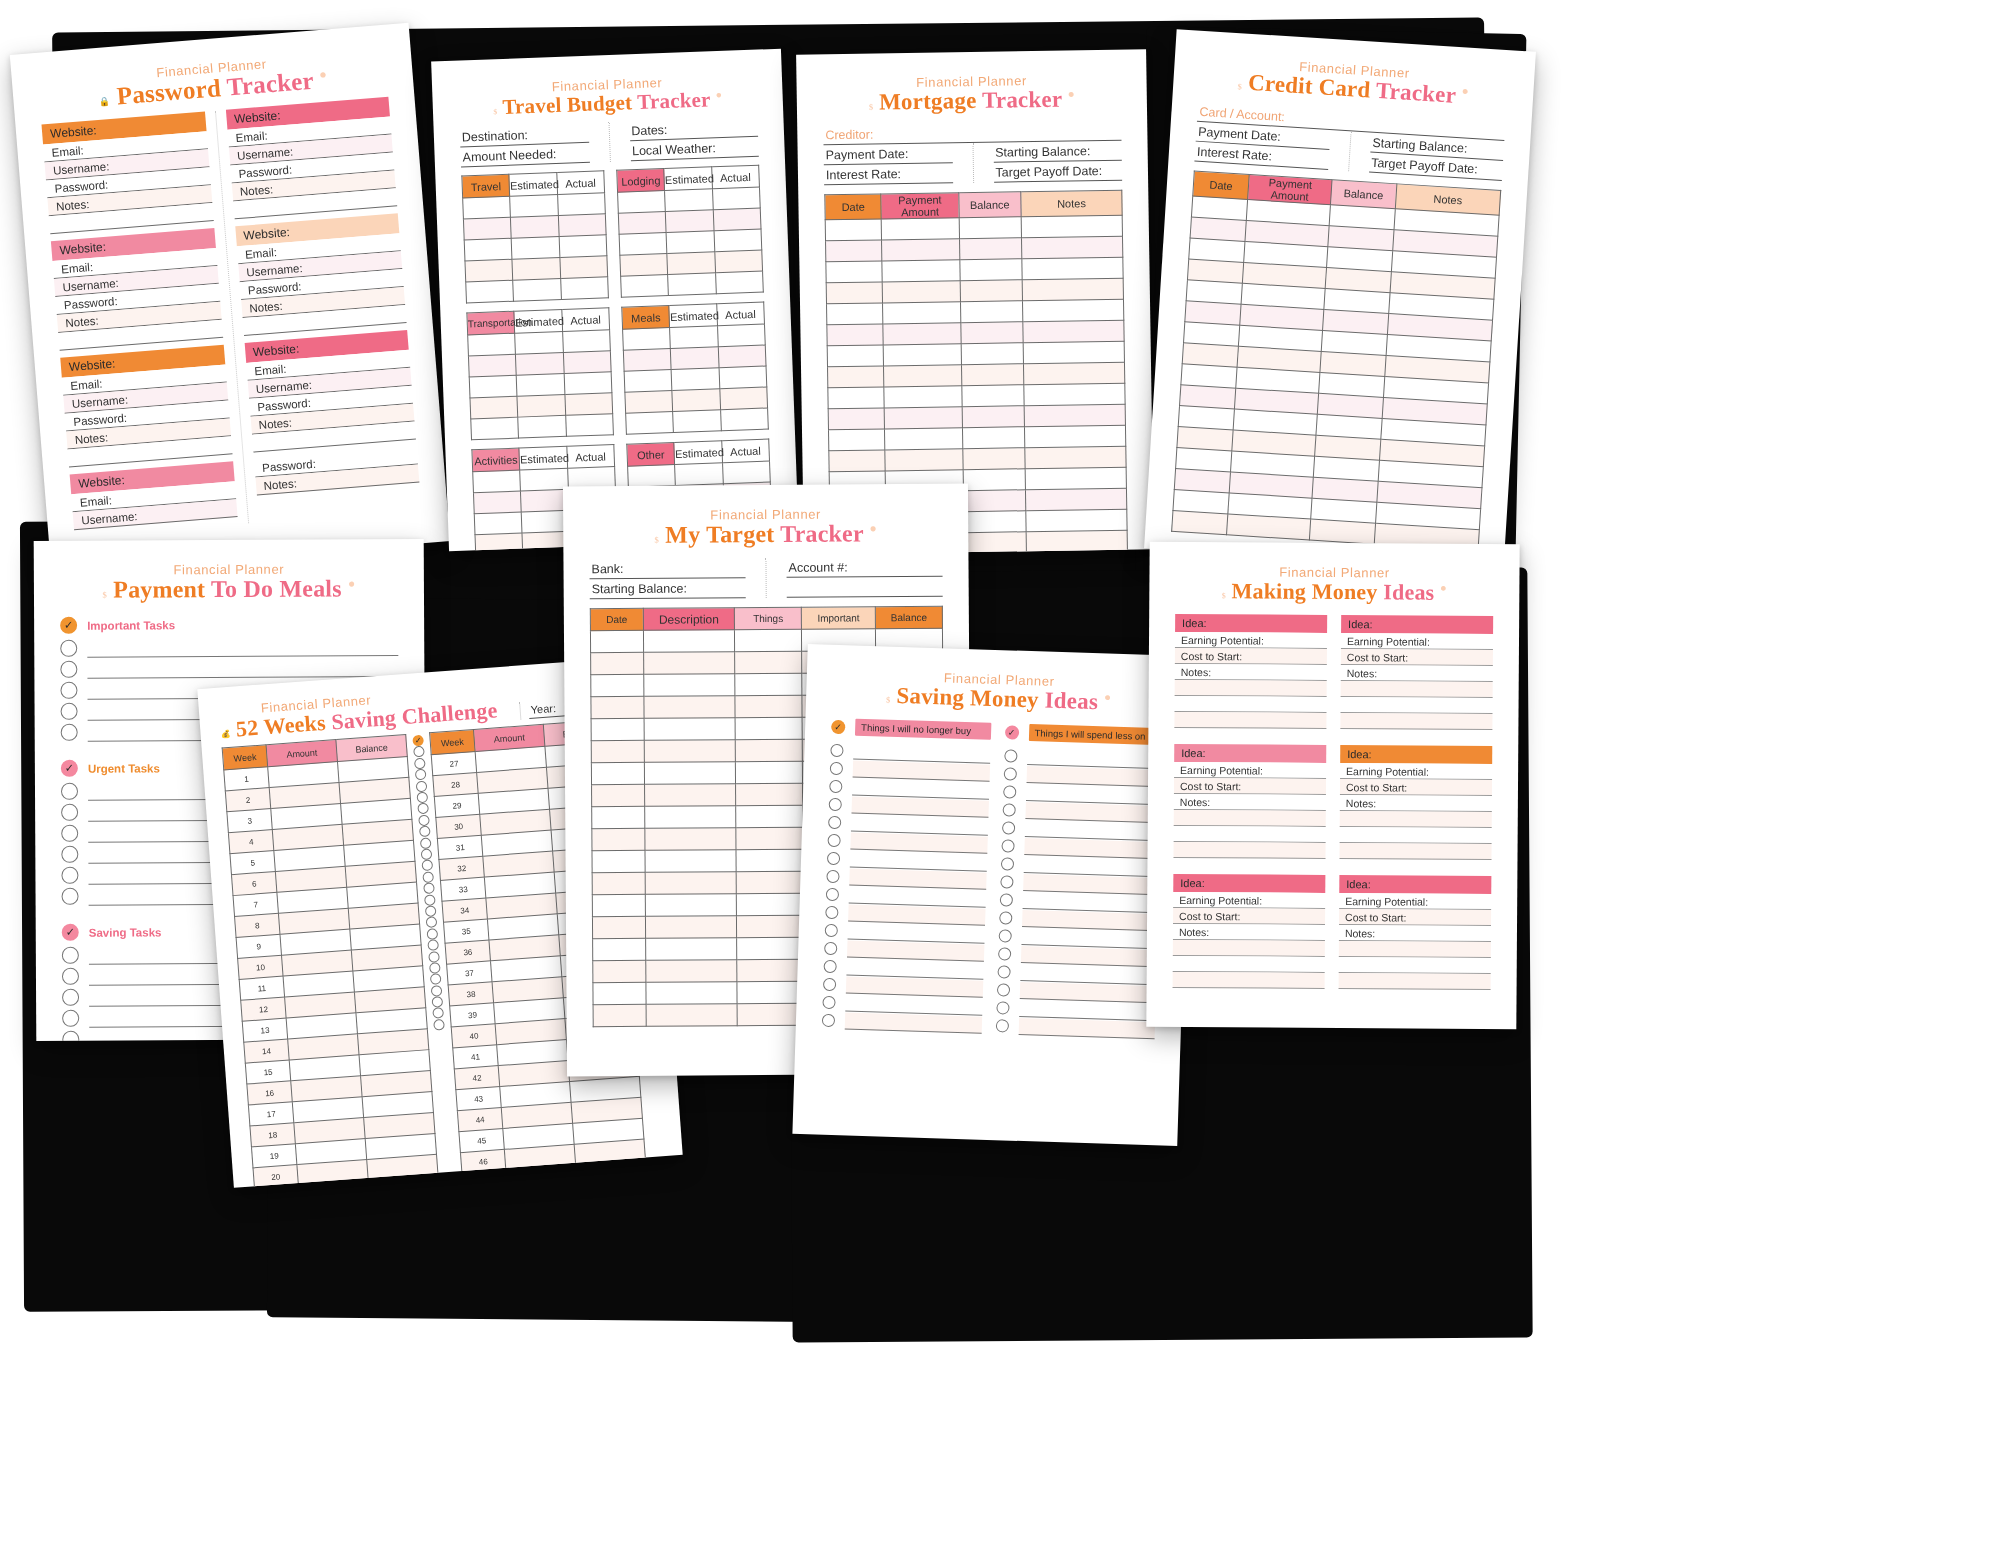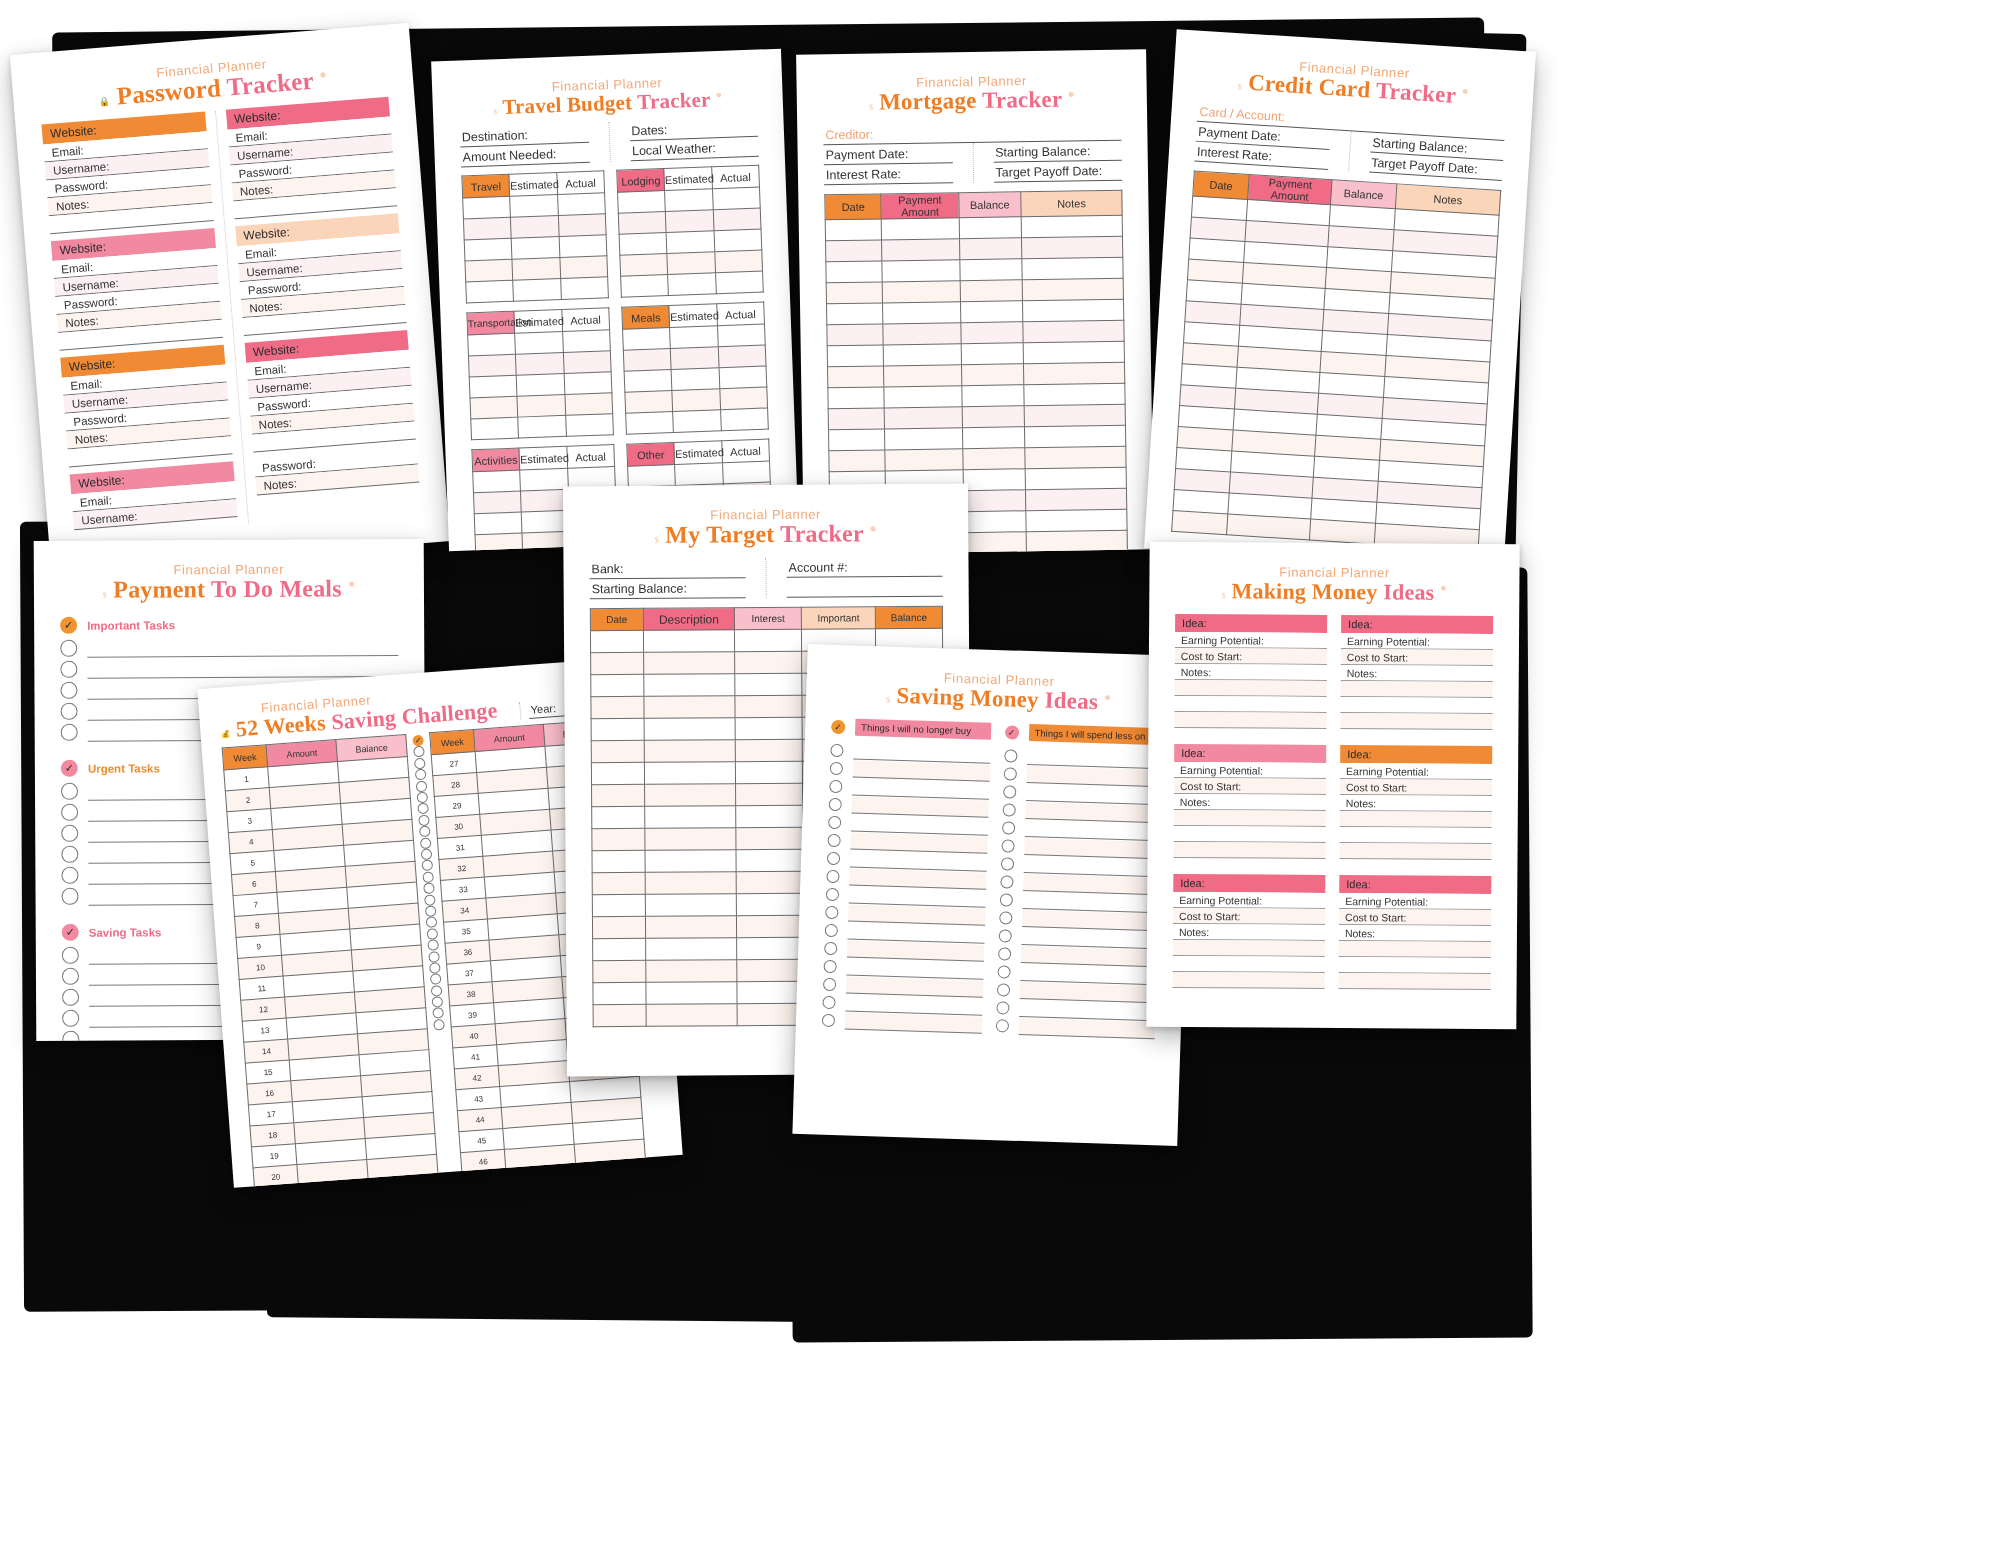--- a/index.html
+++ b/index.html
@@ -1111,21 +1111,21 @@
           <col style="width:15%">
           <col style="width:26%">
           <col style="width:19%">
           <col style="width:21%">
           <col style="width:19%">
         </colgroup>
       <tbody>
           <tr>
         <th class="hO" style="font-size:10px">Date</th>
         <th class="hP" style="font-size:12px">Description</th>
-        <th class="hPp" style="font-size:10px">Interest</th>
+        <th class="hPp" style="font-size:10px">Things</th>
         <th class="hPe" style="font-size:10px">Important</th>
         <th class="hO" style="font-size:10px">Balance</th>
       </tr>
       <tr class="rowA">
             <td style="height:22px"></td>
             <td></td>
             <td></td>
             <td></td>
             <td></td>
           </tr>

